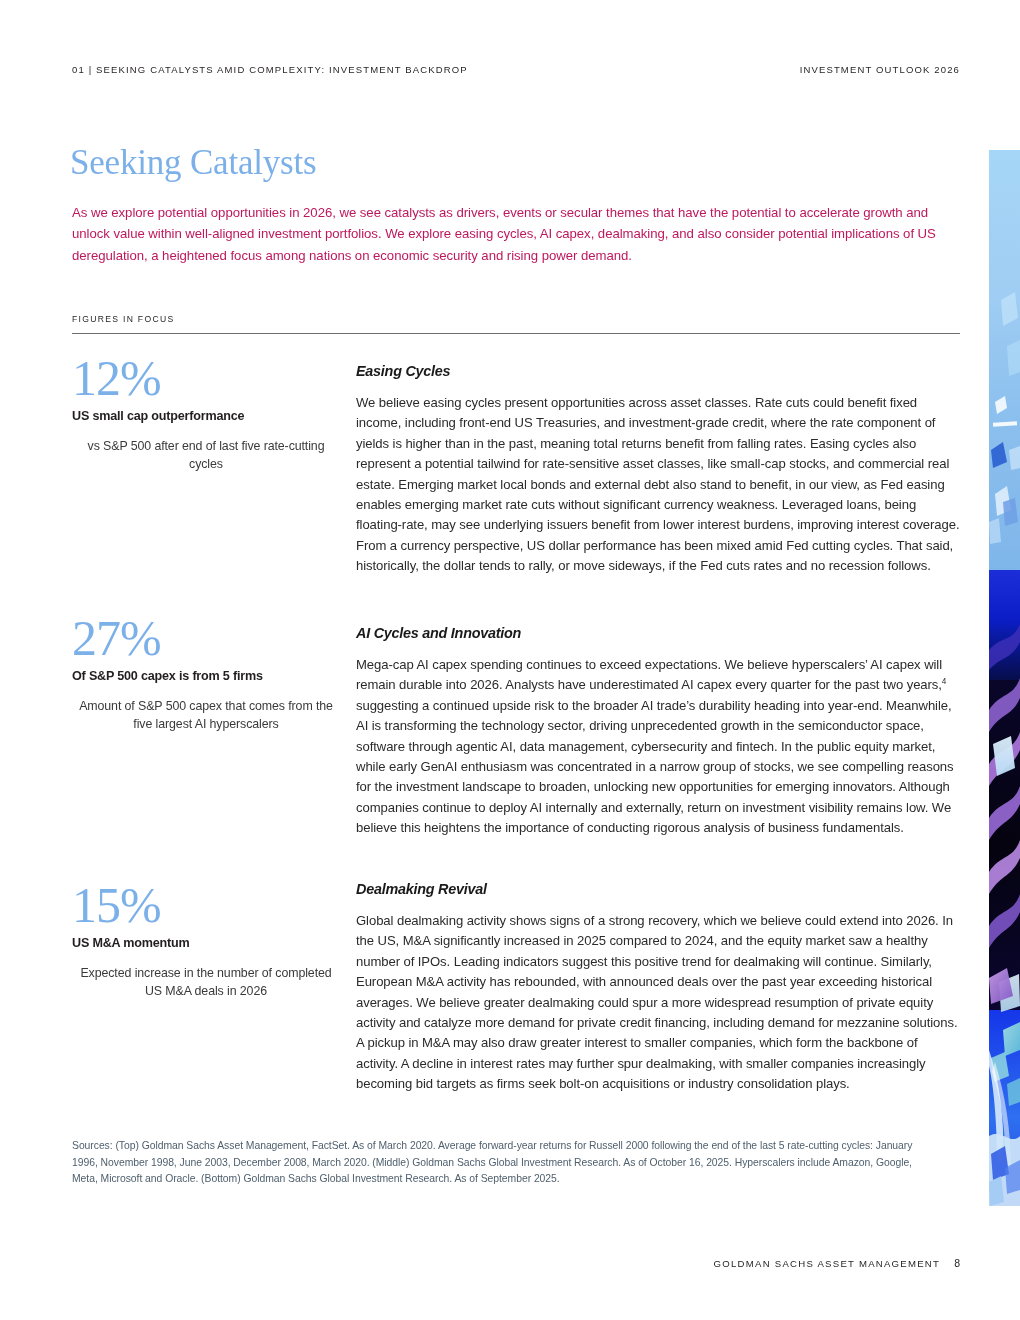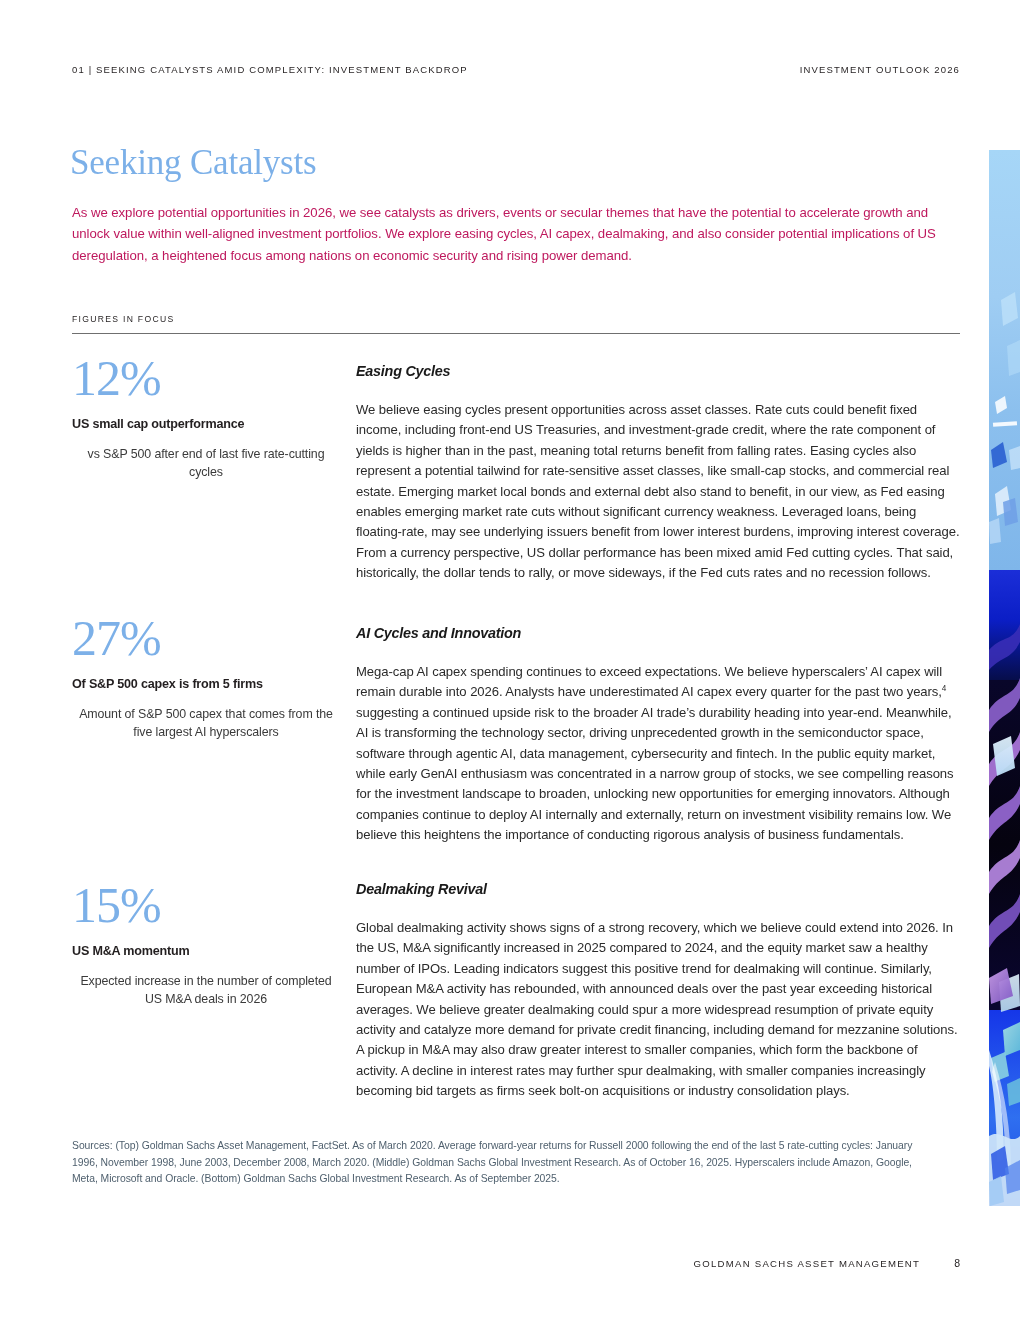--- a/index.html
+++ b/index.html
@@ -96,21 +96,21 @@
     font-weight: 400;
     line-height: 52px;
     color: #7cb0e8;
     letter-spacing: -1px;
   }
   .stat-heading {
     font-size: 12.6px;
     font-weight: bold;
     line-height: 17px;
     color: #231f20;
-    margin-top: 12px;
+    margin-top: 4px;
     letter-spacing: -0.2px;
   }
   .stat-desc {
     font-size: 12.4px;
     line-height: 18.4px;
     color: #3a3a3a;
     margin-top: 12px;
     letter-spacing: -0.1px;
     text-align: center;
   }
@@ -120,21 +120,21 @@
     font-weight: bold;
     color: #1a1a1a;
     letter-spacing: -0.25px;
     line-height: 18px;
     font-style: italic;
   }
   .section-body {
     font-size: 13.1px;
     line-height: 20.4px;
     color: #2b2b2b;
-    margin-top: 20px;
+    margin-top: 13px;
     letter-spacing: -0.08px;
   }
   .section-body sup {
     font-size: 8.2px;
     vertical-align: super;
     line-height: 0;
   }
 
   
   .sources {
@@ -148,21 +148,21 @@
     letter-spacing: -0.05px;
   }
 
   
   .footer {
     position: absolute;
     top: 1257px;
     right: 60px;
     display: flex;
     align-items: baseline;
-    gap: 34px;
+    gap: 14px;
   }
   .footer-brand {
     font-size: 9.6px;
     letter-spacing: 1.25px;
     text-transform: uppercase;
     color: #231f20;
   }
   .footer-page {
     font-size: 10.5px;
     color: #231f20;

